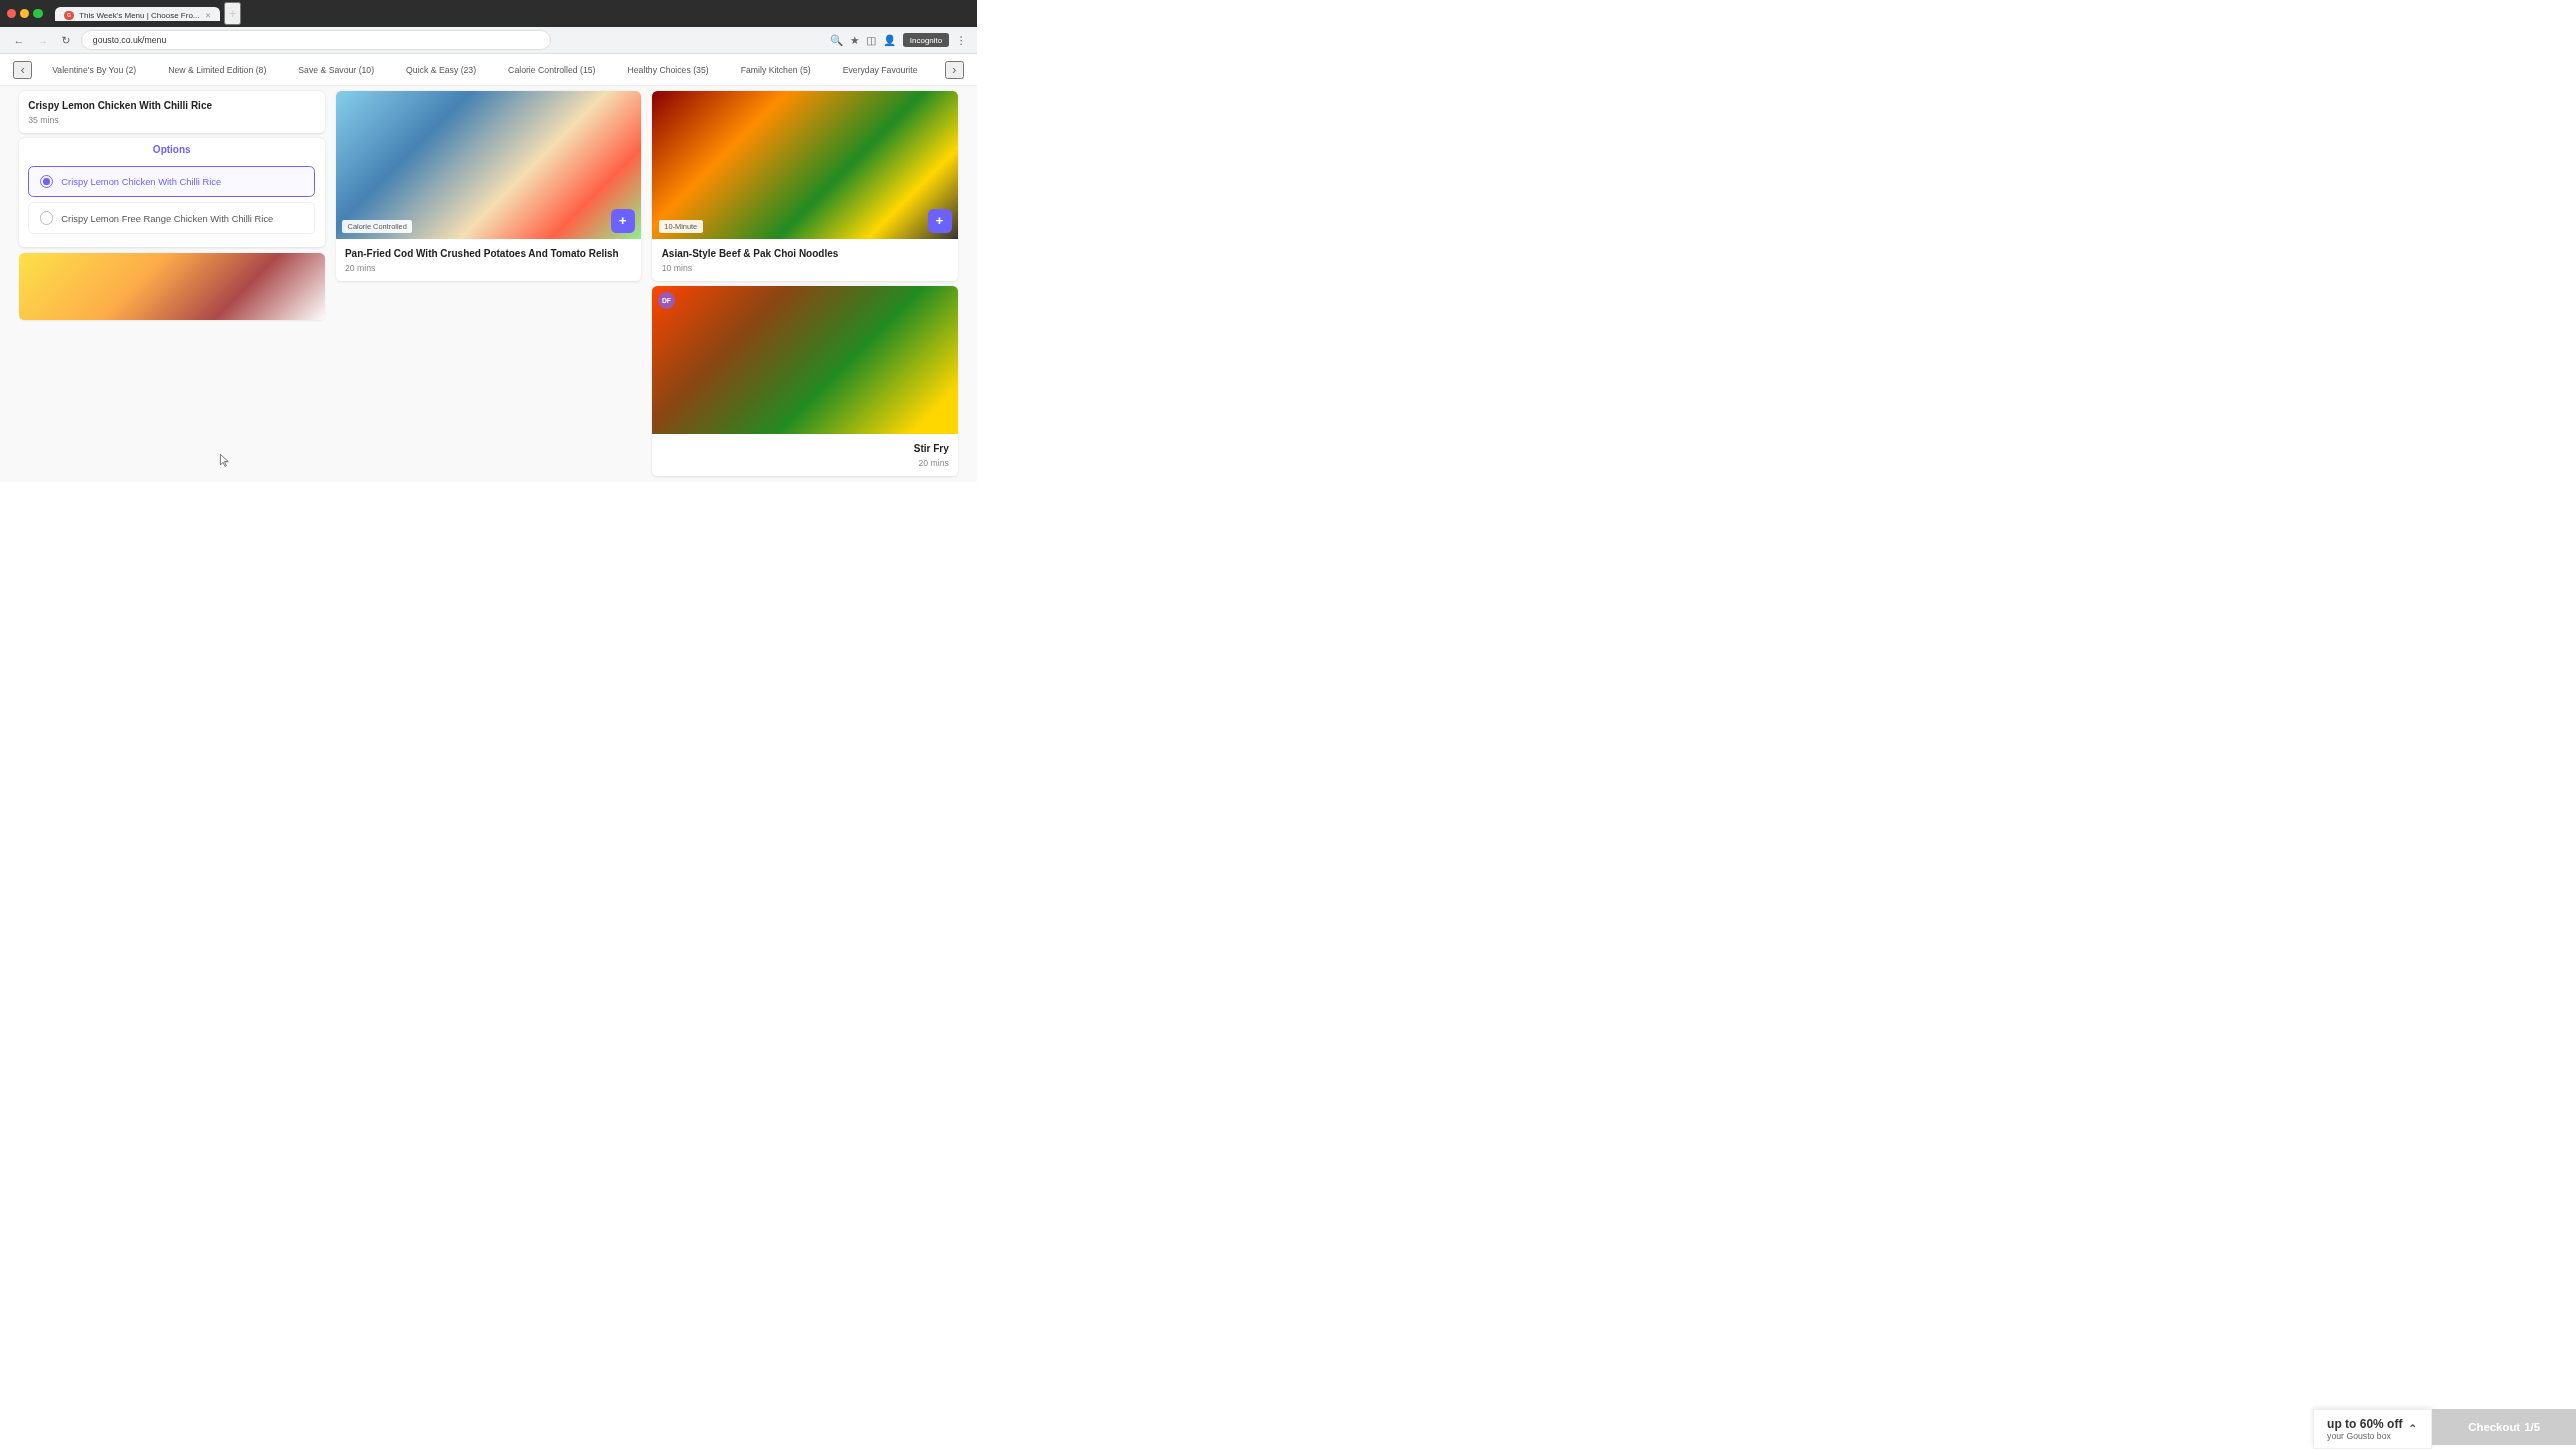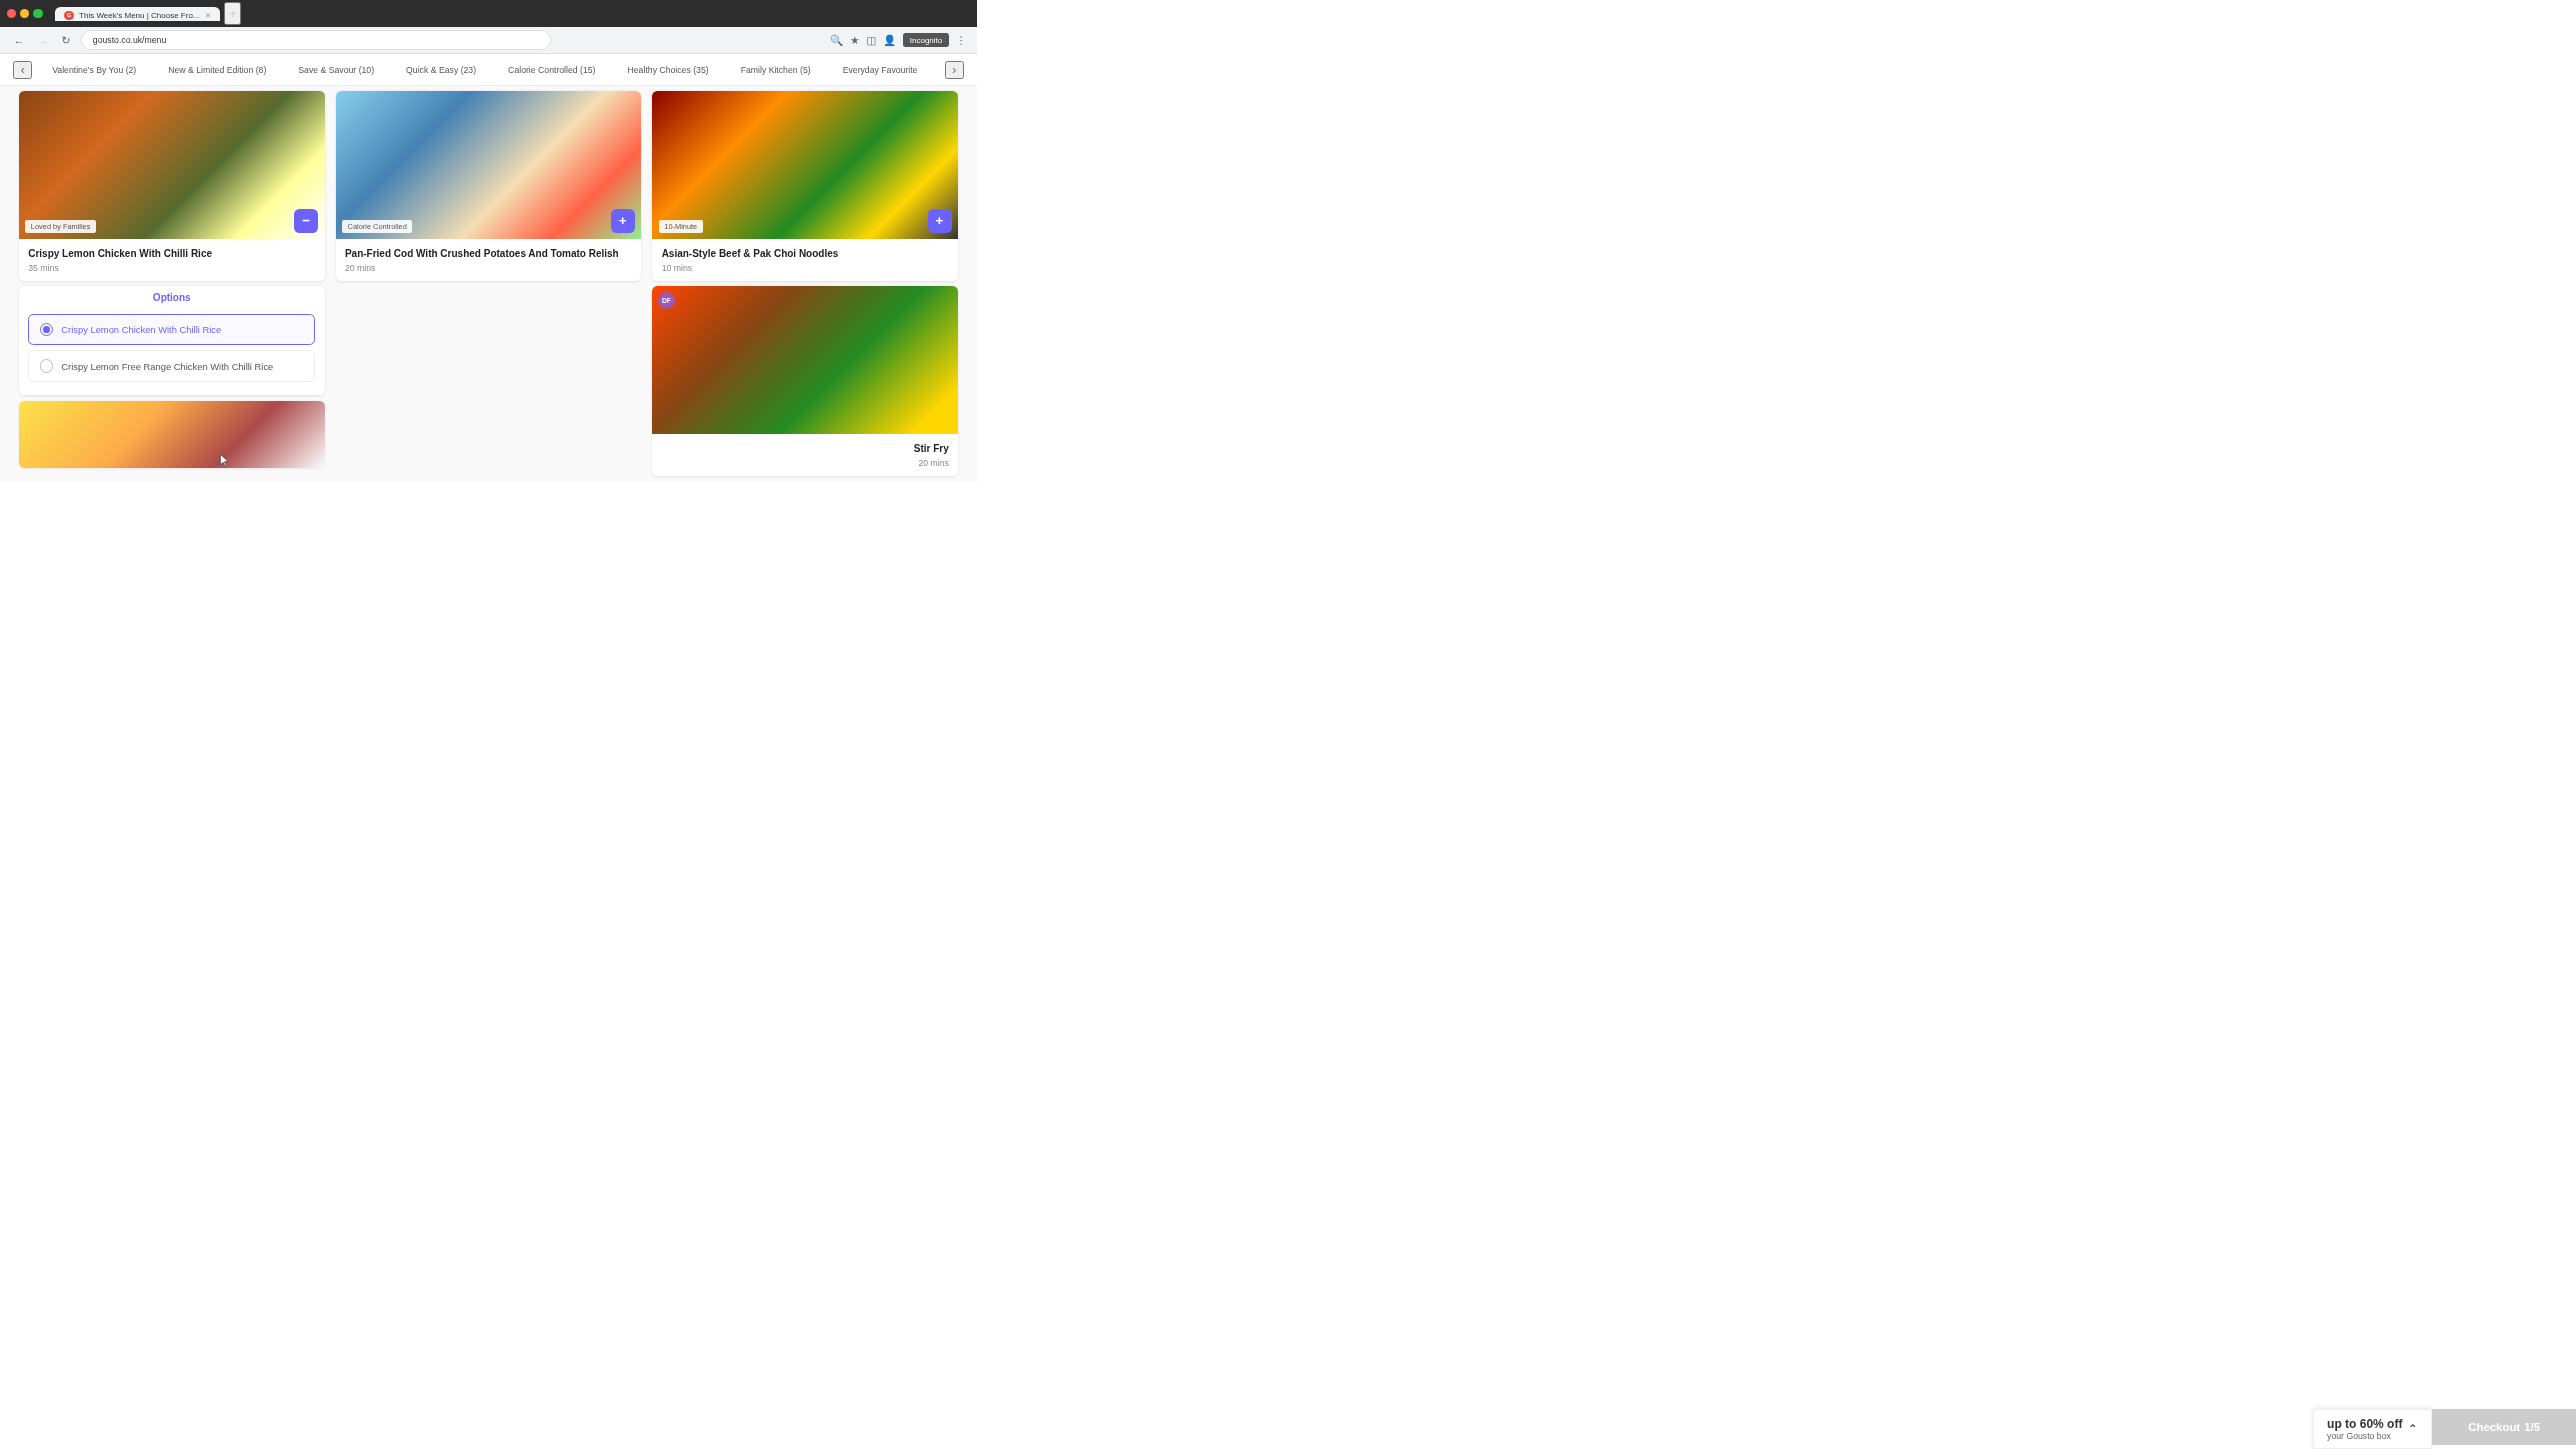--- a/index.html
+++ b/index.html
@@ -126,24 +126,20 @@
     <span class="cat-item">Everyday Favourite</span>
   </div>
   <button class="cat-nav-arrow">›</button>
 </div>
 
 <div class="main-content">
   <div class="recipe-grid">
 
     <div>
       <div class="recipe-card">
-        <div class="card-image img-chicken-lemon">
-          <span class="card-badge">Loved by Families</span>
-          <button class="card-action-btn btn-remove">−</button>
-        </div>
         <div class="card-body">
           <div class="card-title">Crispy Lemon Chicken With Chilli Rice</div>
           <div class="card-time">35 mins</div>
         </div>
       </div>
 
       <div class="options-card">
         <div class="options-title">Options</div>
         <div class="options-section">
           <div class="option-item selected">

